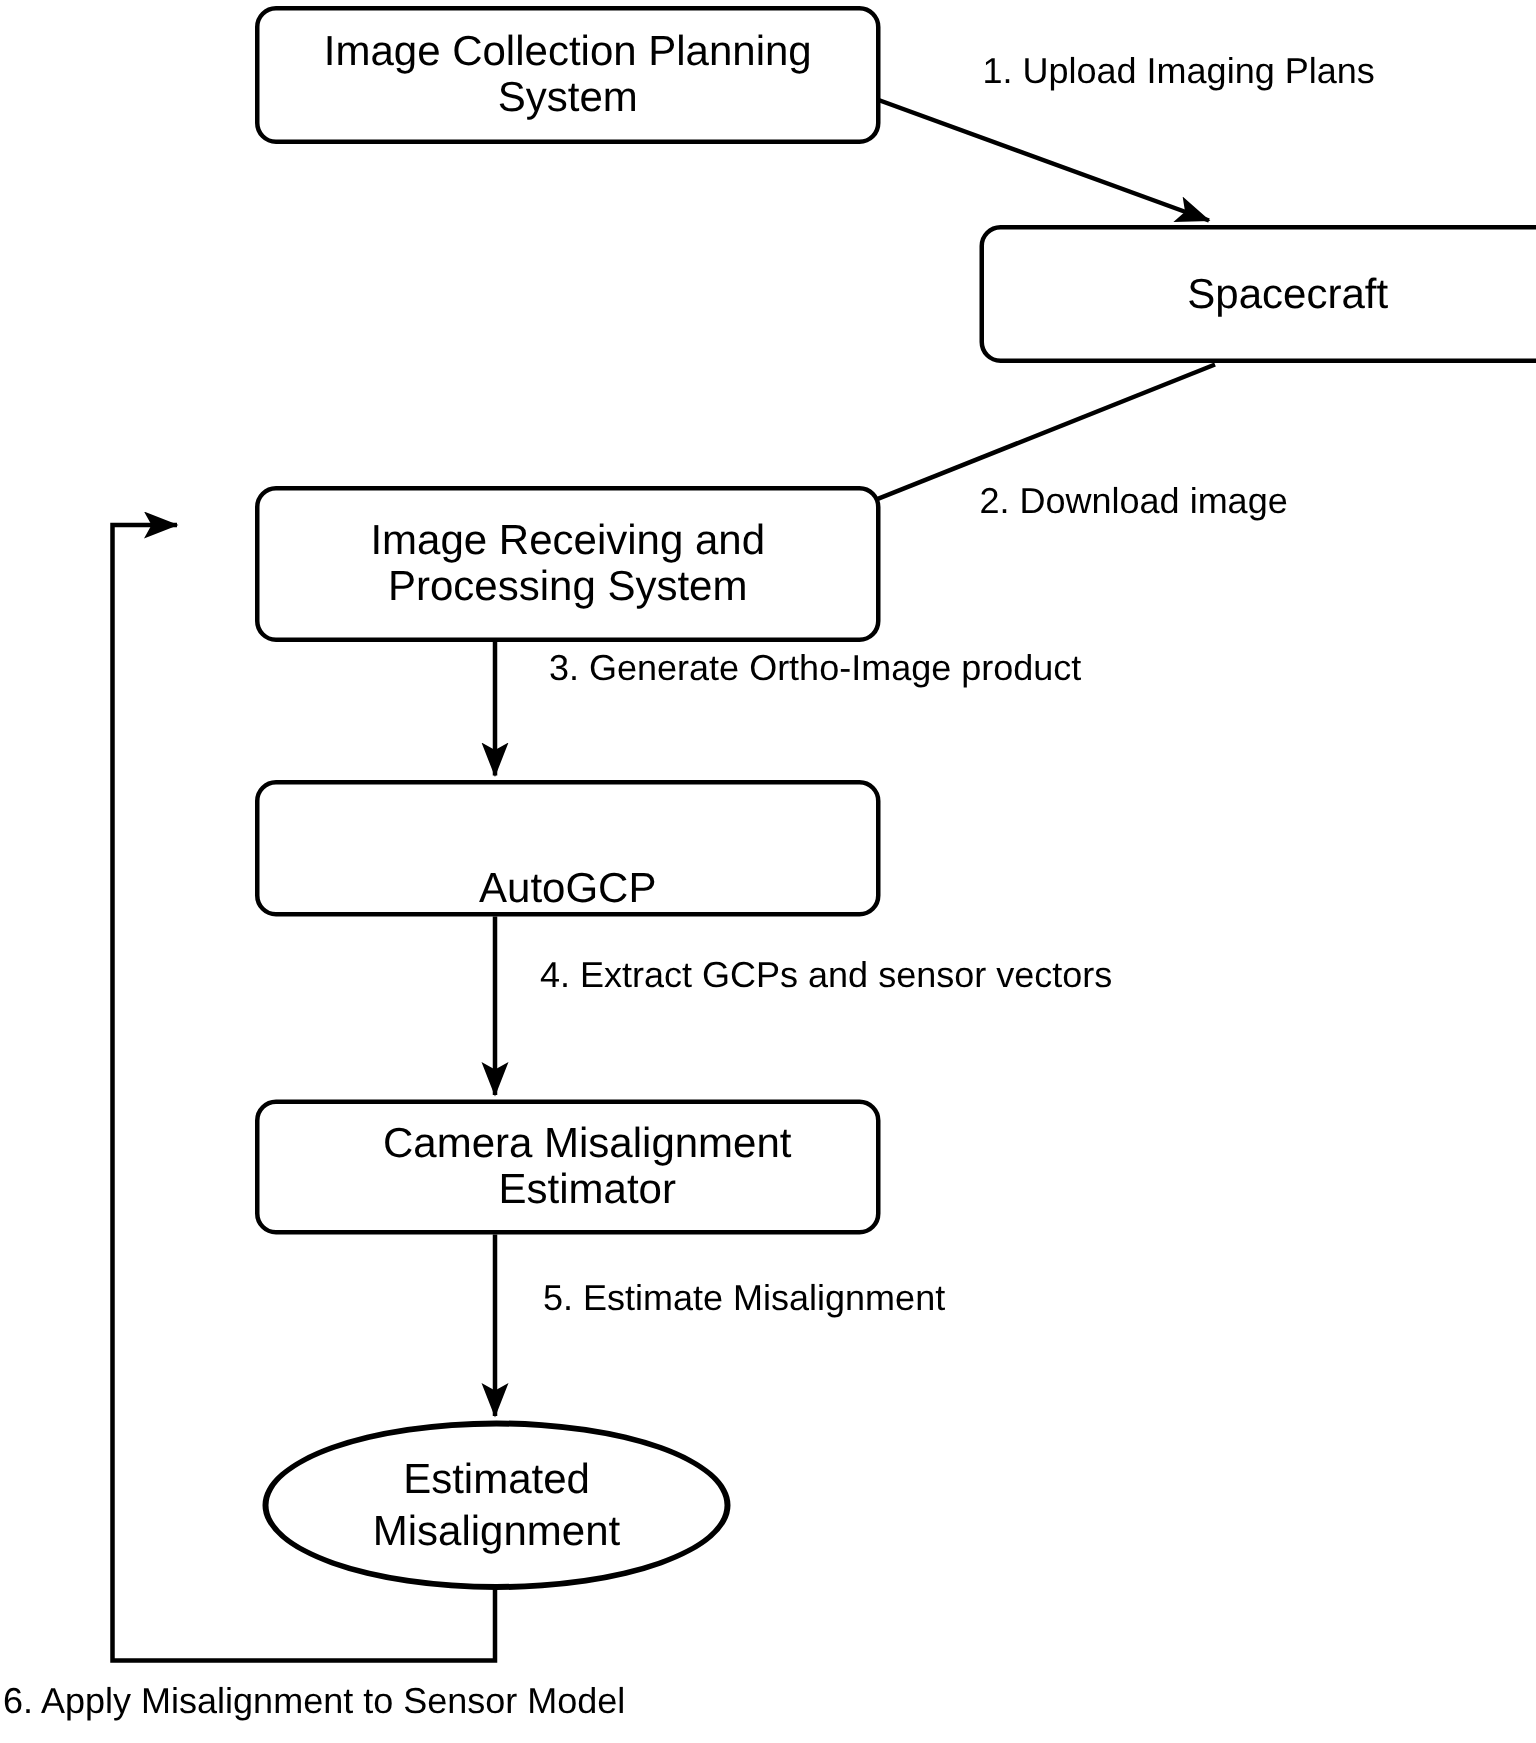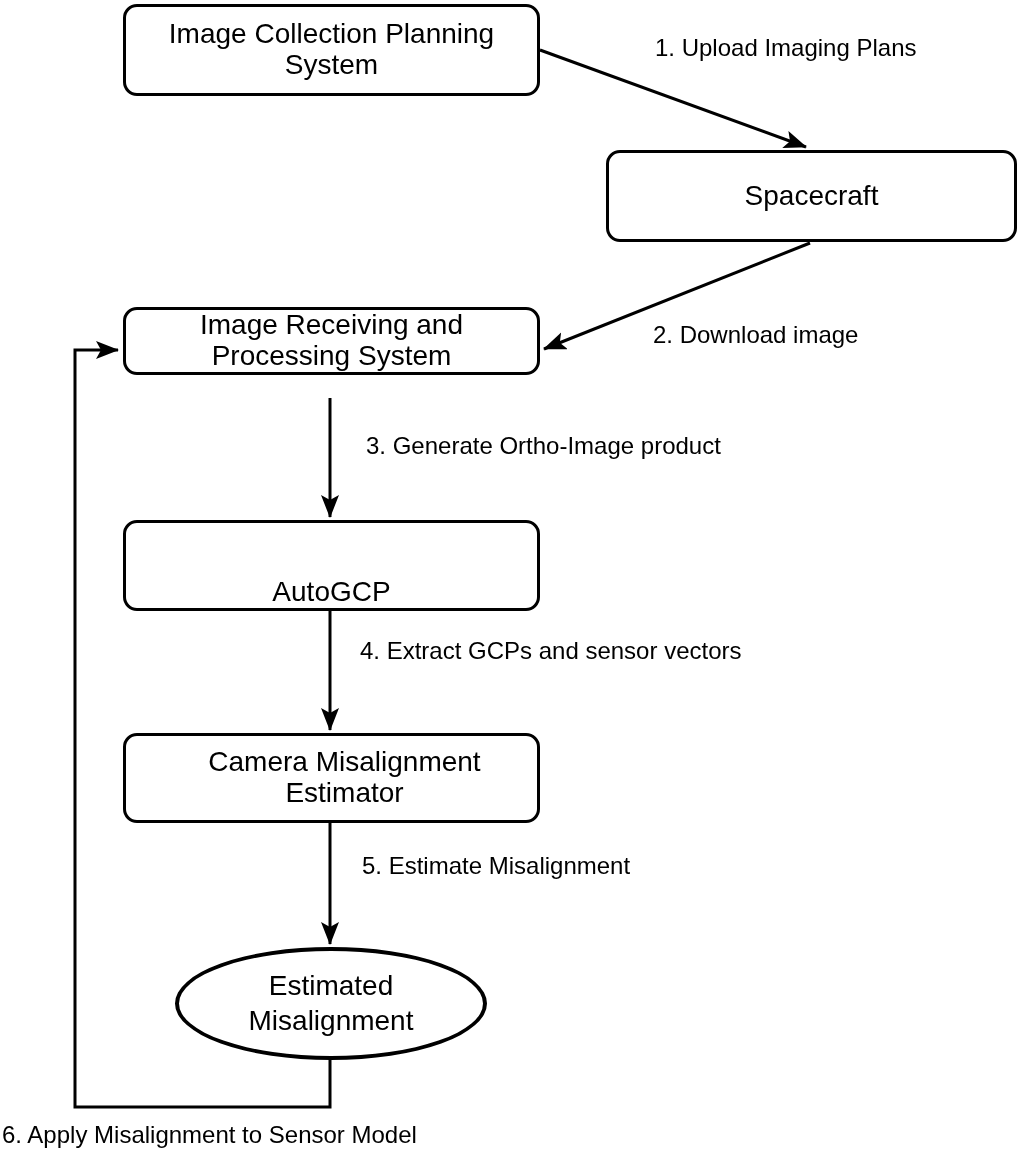--- a/index.html
+++ b/index.html
@@ -16,26 +16,26 @@
 
   .node {
     position: absolute;
     display: flex; align-items: center; justify-content: center;
     text-align: center;
     background: #ffffff;
     border: 3px solid #000000;
     font-size: 28px; line-height: 1.1;
     z-index: 2;
   }
-  .node.rect { border-radius: 14px; padding: 0 22px; }
+  .node.rect { border-radius: 14px; padding: 0 22px; margin-left: 47px; }
   .node.ellipse { border-radius: 50%; border-width: 4px; padding: 0 40px; line-height: 1.22; }
 
   #node-icps        { left: 123px; top: 4px;   width: 417px; height: 92px; }
   #node-spacecraft  { left: 606px; top: 150px; width: 411px; height: 92px; }
-  #node-irps        { left: 123px; top: 307px; width: 417px; height: 68px; }
+  #node-irps        { left: 123px; top: 324px; width: 417px; height: 104px; }
   #node-autogcp     { left: 123px; top: 520px; width: 417px; height: 91px; align-items: flex-end; }
   #node-cme         { left: 123px; top: 733px; width: 417px; height: 90px; padding-left: 48px; }
   #node-estmis      { left: 175px; top: 947px; width: 312px; height: 113px; }
 
   .edge-label {
     position: absolute;
     font-size: 24px; line-height: 1;
     white-space: nowrap;
     z-index: 3;
   }

